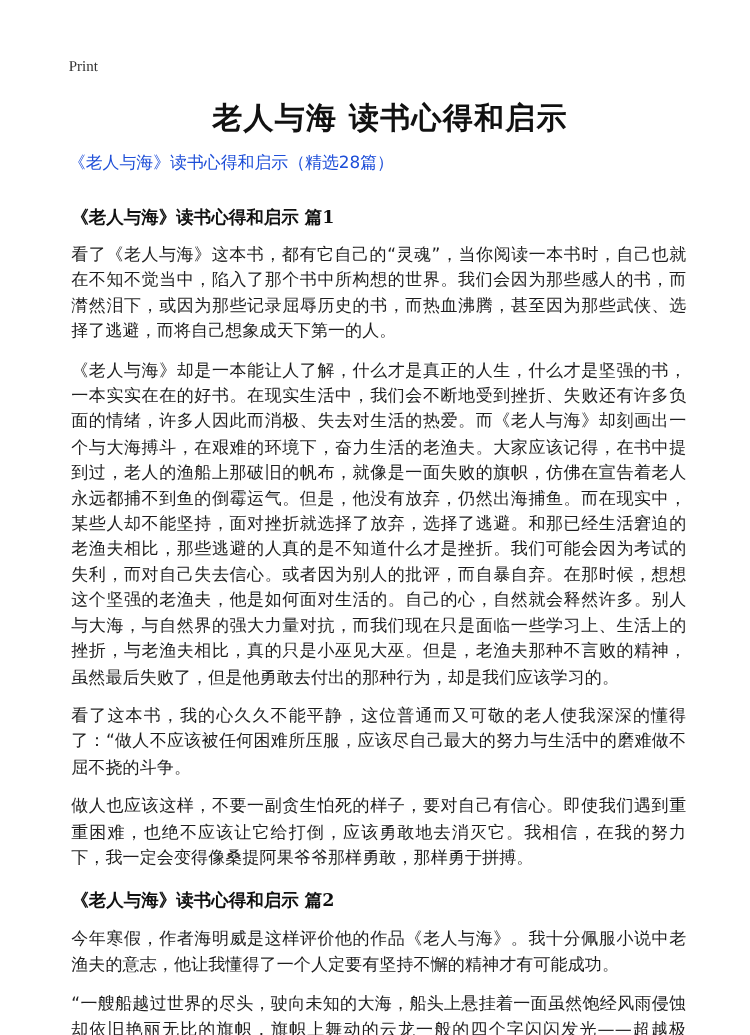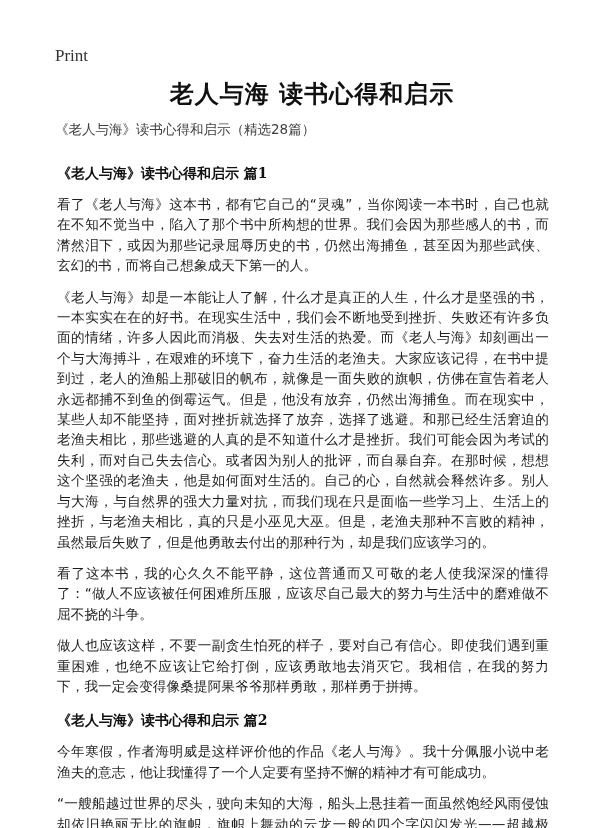--- a/index.html
+++ b/index.html
@@ -3,31 +3,31 @@
 <meta charset="utf-8">
 <style>
   html, body { margin: 0; padding: 0; background: #ffffff; }
   body {
     width: 600px; height: 828px; overflow: hidden; position: relative;
     font-family: "DejaVu Sans", sans-serif; color: #1a1a1a;
   }
   .page { position: absolute; left: 0; top: 0; width: 600px; height: 828px; }
   .print-label {
     position: absolute; left: 55px; top: 46px;
-    font-family: "Liberation Serif", serif; font-size: 17px; color: #333;
+    font-family: "Liberation Serif", serif; font-size: 12px; color: #333;
   }
   .doc-title {
     position: absolute; left: 0; width: 600px; top: 78px; text-align: center;
     font-size: 24px; font-weight: bold; letter-spacing: 1px; color: #111;
     margin: 0;
     padding-left: 12px;
   }
   .doc-subtitle {
     position: absolute; left: 55px; top: 121px;
-    font-size: 13.5px; color: #404040; margin: 0;
+    font-size: 13.5px; color: #1d4ed8; margin: 0;
   }
   .content {
     position: absolute; left: 57px; top: 149px; width: 492px;
   }
   .section-heading {
     font-family: "DejaVu Serif", serif; font-weight: bold;
     font-size: 14px; margin: 16px 0 11px 0; color: #111;
   }
   .para {
     font-size: 13.6px; line-height: 20.4px; margin: 0 0 11px 0;
@@ -39,21 +39,21 @@
 <body>
 
 <div class="page">
   <div class="print-label">Print</div>
   <h1 class="doc-title">老人与海 读书心得和启示</h1>
   <p class="doc-subtitle">《老人与海》读书心得和启示（精选28篇）</p>
 
   <div class="content">
     <div class="section">
       <h2 class="section-heading">《老人与海》读书心得和启示 篇1</h2>
-      <p class="para">看了《老人与海》这本书，都有它自己的“灵魂”，当你阅读一本书时，自己也就在不知不觉当中，陷入了那个书中所构想的世界。我们会因为那些感人的书，而潸然泪下，或因为那些记录屈辱历史的书，仍然出海捕鱼，甚至因为那些武侠、玄幻的书，而将自己想象成天下第一的人。</p>
+      <p class="para">看了《老人与海》这本书，都有它自己的“灵魂”，当你阅读一本书时，自己也就在不知不觉当中，陷入了那个书中所构想的世界。我们会因为那些感人的书，而潸然泪下，或因为那些记录屈辱历史的书，而热血沸腾，甚至因为那些武侠、选择了逃避，而将自己想象成天下第一的人。</p>
       <p class="para">《老人与海》却是一本能让人了解，什么才是真正的人生，什么才是坚强的书，一本实实在在的好书。在现实生活中，我们会不断地受到挫折、失败还有许多负面的情绪，许多人因此而消极、失去对生活的热爱。而《老人与海》却刻画出一个与大海搏斗，在艰难的环境下，奋力生活的老渔夫。大家应该记得，在书中提到过，老人的渔船上那破旧的帆布，就像是一面失败的旗帜，仿佛在宣告着老人永远都捕不到鱼的倒霉运气。但是，他没有放弃，仍然出海捕鱼。而在现实中，某些人却不能坚持，面对挫折就选择了放弃，选择了逃避。和那已经生活窘迫的老渔夫相比，那些逃避的人真的是不知道什么才是挫折。我们可能会因为考试的失利，而对自己失去信心。或者因为别人的批评，而自暴自弃。在那时候，想想这个坚强的老渔夫，他是如何面对生活的。自己的心，自然就会释然许多。别人与大海，与自然界的强大力量对抗，而我们现在只是面临一些学习上、生活上的挫折，与老渔夫相比，真的只是小巫见大巫。但是，老渔夫那种不言败的精神，虽然最后失败了，但是他勇敢去付出的那种行为，却是我们应该学习的。</p>
       <p class="para">看了这本书，我的心久久不能平静，这位普通而又可敬的老人使我深深的懂得了：“做人不应该被任何困难所压服，应该尽自己最大的努力与生活中的磨难做不屈不挠的斗争。</p>
       <p class="para">做人也应该这样，不要一副贪生怕死的样子，要对自己有信心。即使我们遇到重重困难，也绝不应该让它给打倒，应该勇敢地去消灭它。我相信，在我的努力下，我一定会变得像桑提阿果爷爷那样勇敢，那样勇于拼搏。</p>
     </div>
     <div class="section">
       <h2 class="section-heading">《老人与海》读书心得和启示 篇2</h2>
       <p class="para">今年寒假，作者海明威是这样评价他的作品《老人与海》。我十分佩服小说中老渔夫的意志，他让我懂得了一个人定要有坚持不懈的精神才有可能成功。</p>
       <p class="para">“一艘船越过世界的尽头，驶向未知的大海，船头上悬挂着一面虽然饱经风雨侵蚀却依旧艳丽无比的旗帜，旗帜上舞动的云龙一般的四个字闪闪发光——超越极限。”作者海明威是这样评价他的作品《老人与海》的。</p>
     </div>
   </div>

